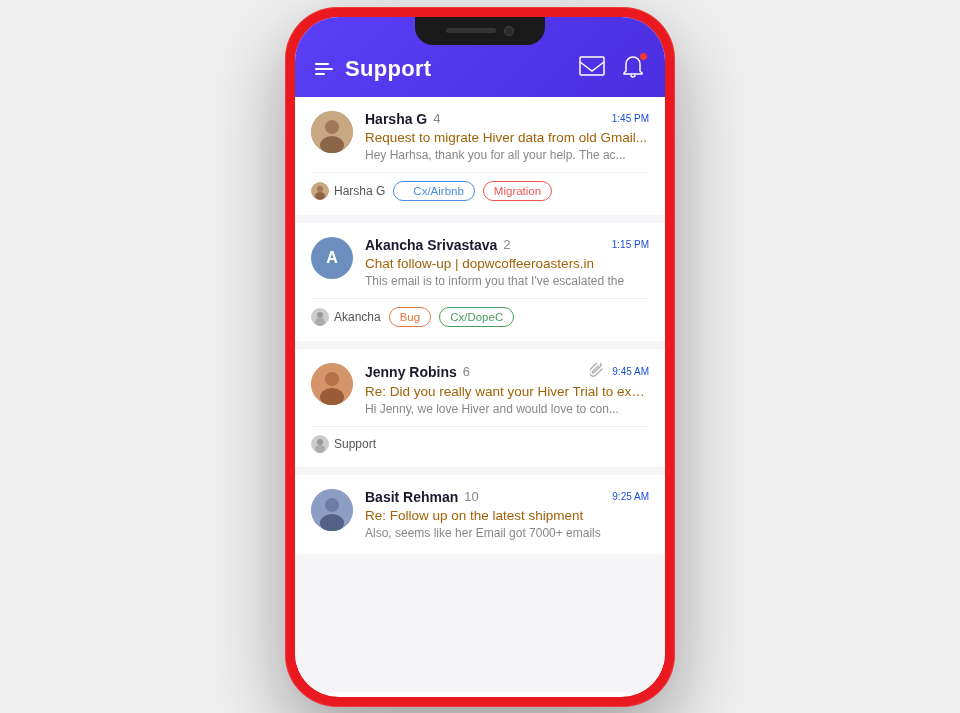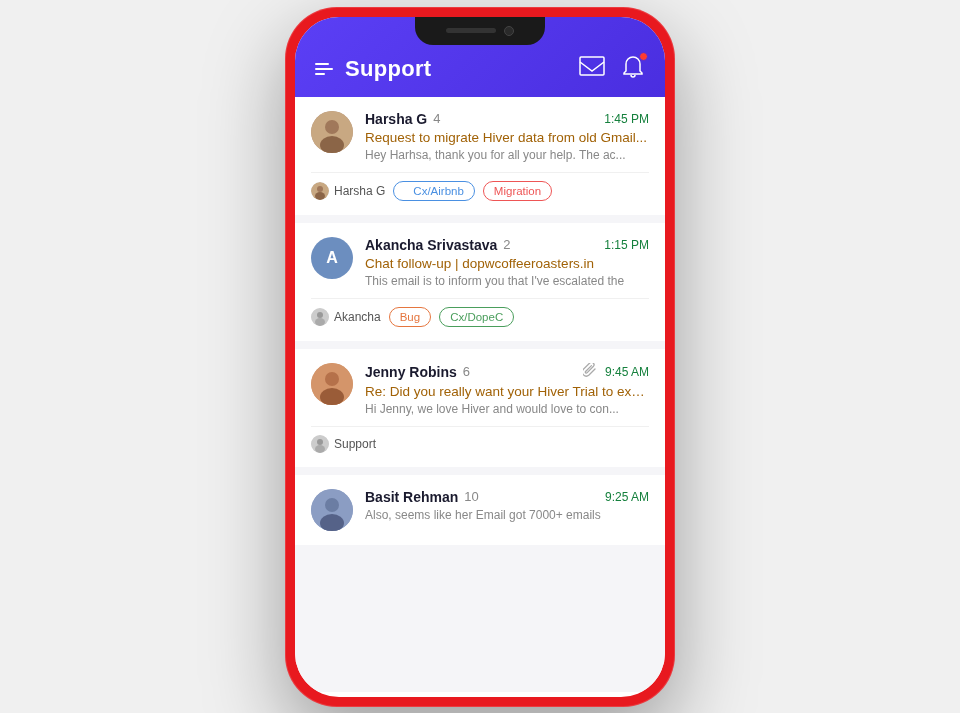--- a/index.html
+++ b/index.html
@@ -202,22 +202,22 @@
       color: #1a1a2e;
     }
 
     .conv-count {
       font-size: 13px;
       color: #888;
       font-weight: 400;
     }
 
     .conv-time {
-      font-size: 12px;
-      color: #15803d;
+      font-size: 10px;
+      color: #1d4ed8;
     }
 
     .conv-subject {
       font-size: 13.5px;
       font-weight: 400;
       color: #a16207;
       margin-bottom: 3px;
       white-space: nowrap;
       overflow: hidden;
       text-overflow: ellipsis;
@@ -492,20 +492,21 @@
               </svg>
             </div>
             <div class="conv-body">
               <div class="conv-header-row">
                 <div class="conv-name-count">
                   <span class="conv-name">Basit Rehman</span>
                   <span class="conv-count">10</span>
                 </div>
                 <span class="conv-time">9:25 AM</span>
               </div>
+              <div class="conv-subject">Re: Follow up on the latest shipment</div>
               <div class="conv-preview">Also, seems like her Email got 7000+ emails</div>
             </div>
           </div>
         </div>
 
       </div>
 
     </div>
   </div>
 </div>

